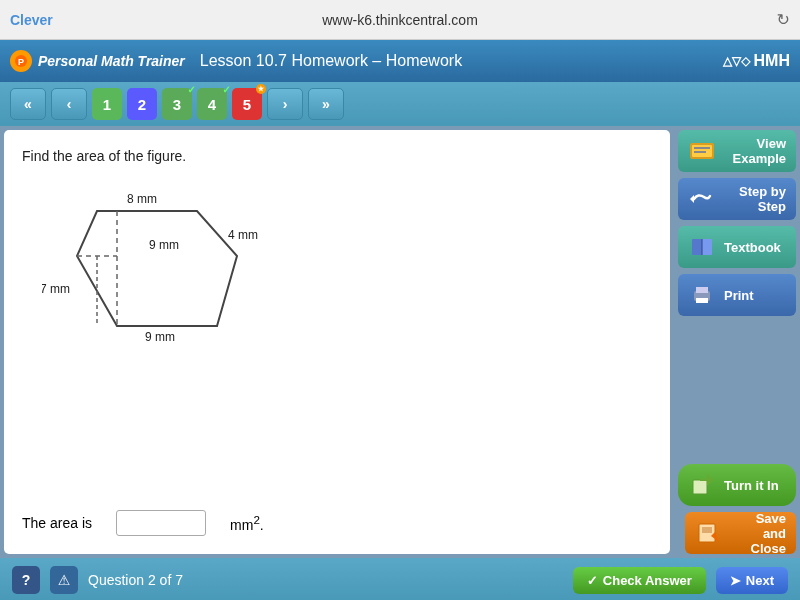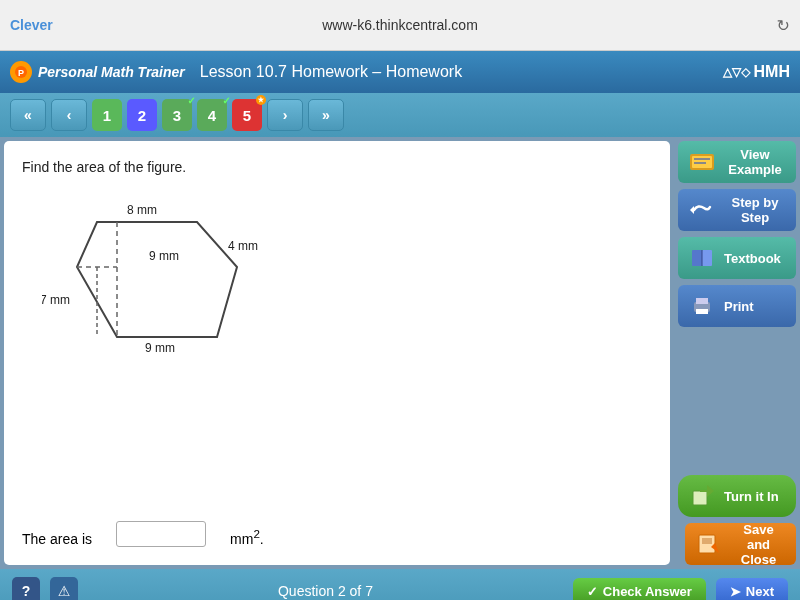--- a/index.html
+++ b/index.html
@@ -8,21 +8,21 @@
       background: #b0b8c8;
       width: 800px;
       height: 600px;
       overflow: hidden;
       position: relative;
     }
 
     
     .browser-bar {
       background: #f0f0f0;
-      height: 51px;
+      height: 40px;
       display: flex;
       align-items: center;
       justify-content: center;
       border-bottom: 1px solid #ccc;
       position: relative;
     }
     .browser-bar .url {
       font-size: 14px;
       color: #333;
     }
@@ -187,21 +187,21 @@
     }
     .figure-area {
       flex: 1;
       display: flex;
       flex-direction: column;
       align-items: flex-start;
       padding-left: 20px;
     }
     .answer-row {
       display: flex;
-      align-items: flex-end;
+      align-items: center;
       gap: 24px;
       font-size: 14px;
       margin-top: 10px;
     }
     .answer-input {
       width: 90px;
       height: 26px;
       border: 1px solid #aaa;
       border-radius: 3px;
       font-size: 14px;
@@ -223,21 +223,21 @@
       border: none;
       cursor: pointer;
       display: flex;
       align-items: center;
       gap: 8px;
       padding: 0 10px;
       height: 42px;
       font-size: 13px;
       font-weight: bold;
       color: white;
-      text-align: center;
+      text-align: right;
     }
     .btn-teal {
       background: linear-gradient(to bottom, #55bba8, #3a9a88);
     }
     .btn-blue {
       background: linear-gradient(to bottom, #5588cc, #3a68aa);
     }
     .sidebar-icon {
       width: 28px;
       height: 28px;
@@ -290,21 +290,21 @@
       color: white;
       display: flex;
       align-items: center;
       justify-content: center;
       font-size: 14px;
       cursor: pointer;
       border: none;
     }
     .question-counter {
       flex: 1;
-      text-align: center;
+      text-align: left;
       color: white;
       font-size: 14px;
     }
     .check-answer-btn {
       background: linear-gradient(to bottom, #66cc44, #449922);
       border: none;
       border-radius: 6px;
       color: white;
       font-size: 13px;
       font-weight: bold;

